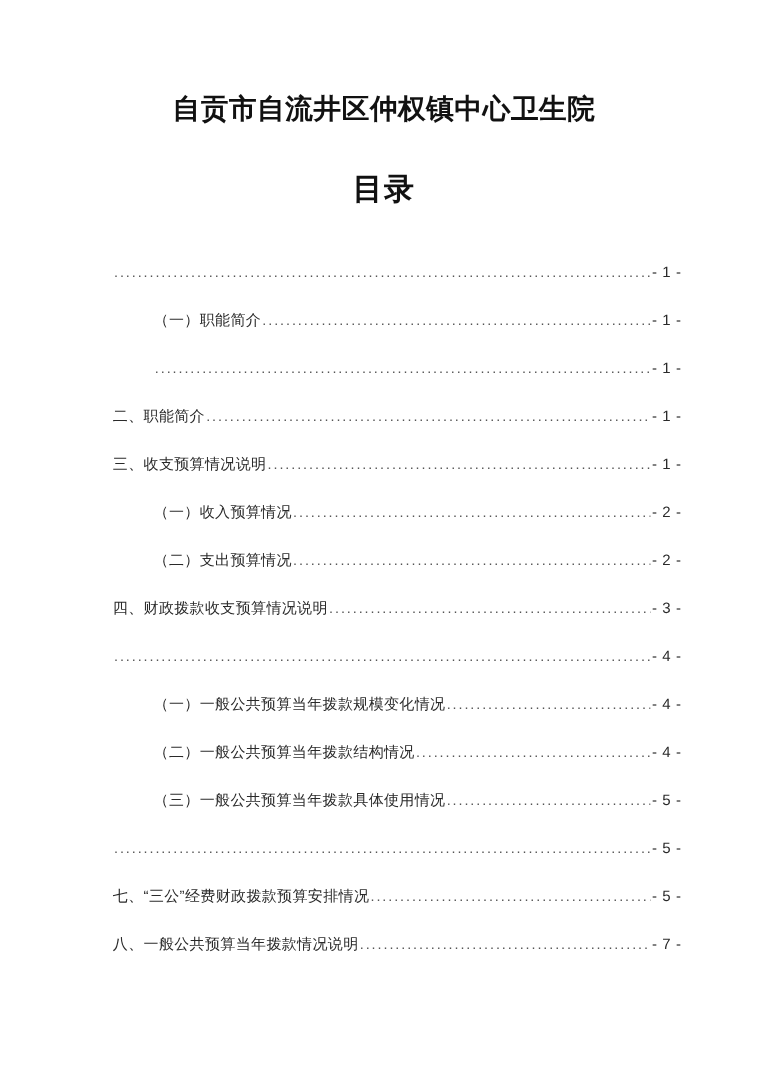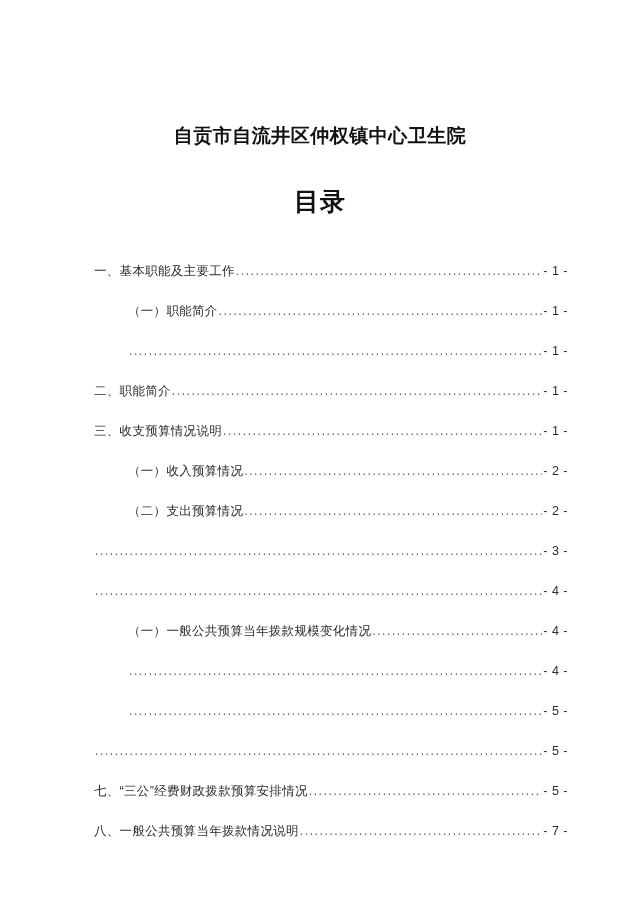--- a/index.html
+++ b/index.html
@@ -19,25 +19,24 @@
     width: 640px;
     height: 906px;
     box-sizing: border-box;
     padding: 74px 72px 0 72px;
     background: #ffffff;
   }
   .doc-title {
     text-align: center;
     font-family: "DejaVu Serif", serif;
     font-weight: bold;
-    font-size: 19px;
+    font-size: 23px;
     line-height: 34px;
     letter-spacing: 0.5px;
     color: #111111;
-    margin-top: 44px;
   }
   .doc-title .line2 {
     display: block;
   }
   .toc-heading {
     text-align: center;
     font-family: "DejaVu Serif", serif;
     font-weight: bold;
     font-size: 25px;
     color: #111111;
@@ -88,21 +87,20 @@
 <div class="page">
 
   <div class="doc-title">
     <span>自贡市自流井区仲权镇中心卫生院</span>
   </div>
 
   <div class="toc-heading">目录</div>
 
   <div class="toc" id="toc-container">
       <div class="toc-row level1">
-        <span class="toc-label">一、基本职能及主要工作</span>
         <span class="toc-dots">................................................................................................................</span>
         <span class="toc-page">- 1 -</span>
       </div>
       <div class="toc-row level2">
         <span class="toc-label">（一）职能简介</span>
         <span class="toc-dots">................................................................................................................</span>
         <span class="toc-page">- 1 -</span>
       </div>
       <div class="toc-row level2">
         <span class="toc-dots">................................................................................................................</span>
@@ -122,37 +120,40 @@
         <span class="toc-label">（一）收入预算情况</span>
         <span class="toc-dots">................................................................................................................</span>
         <span class="toc-page">- 2 -</span>
       </div>
       <div class="toc-row level2">
         <span class="toc-label">（二）支出预算情况</span>
         <span class="toc-dots">................................................................................................................</span>
         <span class="toc-page">- 2 -</span>
       </div>
       <div class="toc-row level1">
+        <span class="toc-label">四、财政拨款收支预算情况说明</span>
         <span class="toc-dots">................................................................................................................</span>
         <span class="toc-page">- 3 -</span>
       </div>
       <div class="toc-row level1">
         <span class="toc-dots">................................................................................................................</span>
         <span class="toc-page">- 4 -</span>
       </div>
       <div class="toc-row level2">
         <span class="toc-label">（一）一般公共预算当年拨款规模变化情况</span>
         <span class="toc-dots">................................................................................................................</span>
         <span class="toc-page">- 4 -</span>
       </div>
       <div class="toc-row level2">
+        <span class="toc-label">（二）一般公共预算当年拨款结构情况</span>
         <span class="toc-dots">................................................................................................................</span>
         <span class="toc-page">- 4 -</span>
       </div>
       <div class="toc-row level2">
+        <span class="toc-label">（三）一般公共预算当年拨款具体使用情况</span>
         <span class="toc-dots">................................................................................................................</span>
         <span class="toc-page">- 5 -</span>
       </div>
       <div class="toc-row level1">
         <span class="toc-dots">................................................................................................................</span>
         <span class="toc-page">- 5 -</span>
       </div>
       <div class="toc-row level1">
         <span class="toc-label">七、“三公”经费财政拨款预算安排情况</span>
         <span class="toc-dots">................................................................................................................</span>

